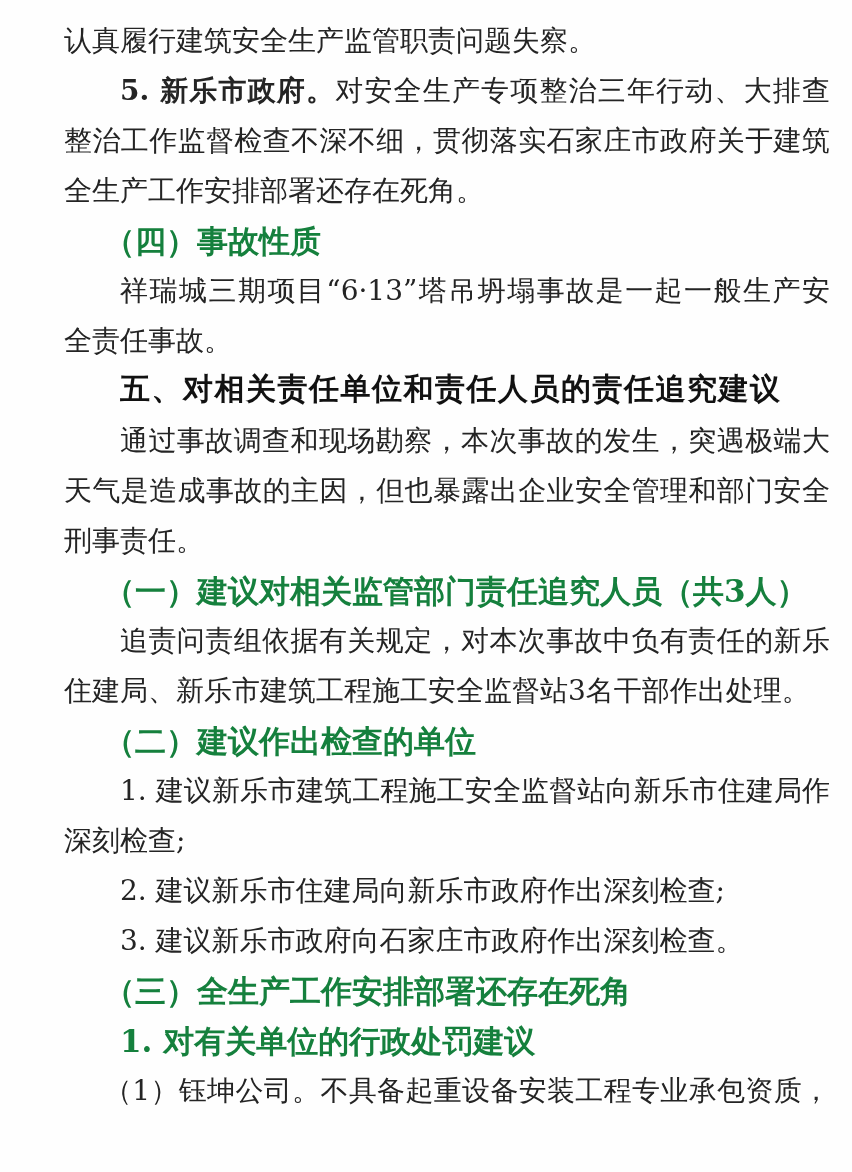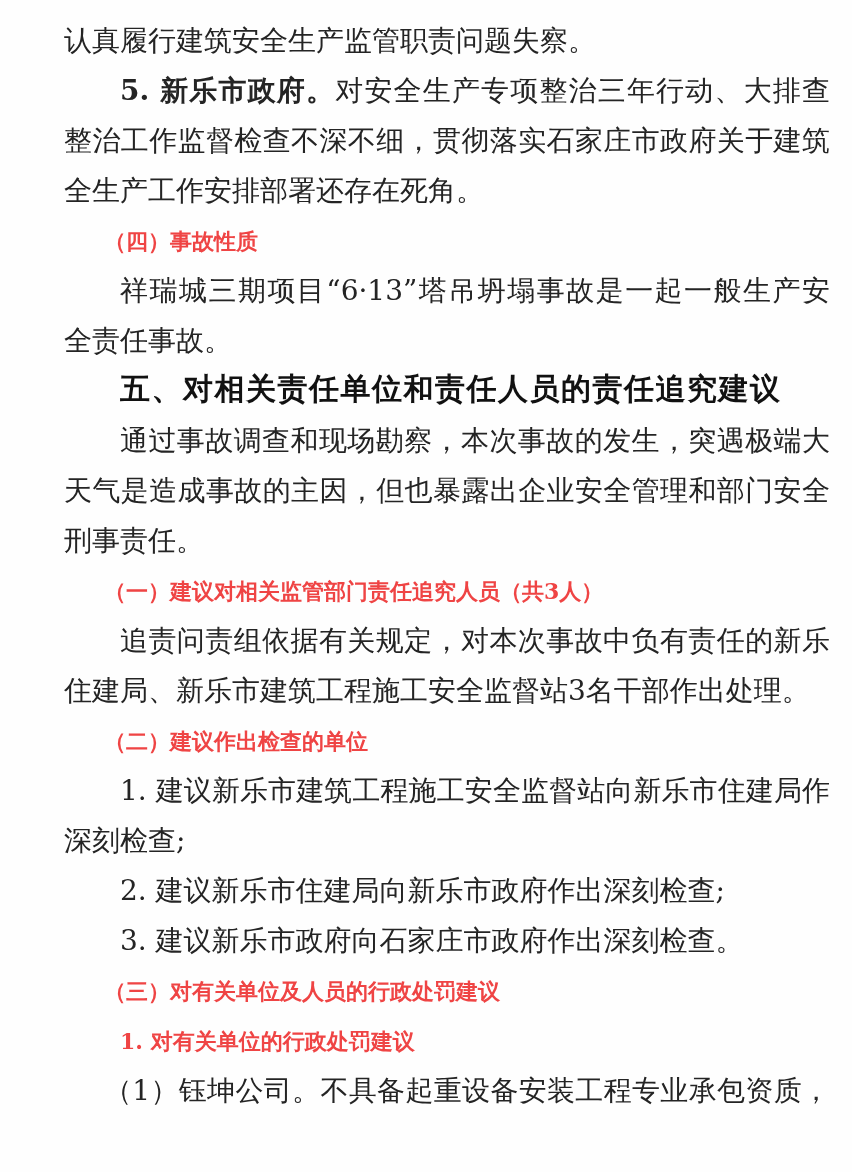--- a/index.html
+++ b/index.html
@@ -20,23 +20,23 @@
     line-height: 50px;
     color: #242424;
     overflow: hidden;
   }
   .body-line {
     font-family: "DejaVu Serif", "Liberation Serif", serif;
     font-size: 28px;
   }
   .hk {
     font-family: "DejaVu Serif", "Liberation Serif", serif;
-    font-size: 22px;
+    font-size: 31px;
     font-weight: bold;
-    color: #ef4444;
+    color: #15803d;
   }
   .hh {
     font-family: Liberation Mono, monospace;
     font-size: 30px;
     font-weight: bold;
     letter-spacing: 1.5px;
     color: #111111;
   }
   .jf { text-align: justify; text-align-last: justify; }
   .ind { text-indent: 56px; }
@@ -60,17 +60,17 @@
       <div class="line body-line jf"><span>天气是造成事故的主因，但也暴露出企业安全管理和部门安全监</span></div>
       <div class="line body-line"><span>刑事责任。</span></div>
       <div class="line hk indp"><span class="b">（一）建议对相关监管部门责任追究人员（共3人）</span></div>
       <div class="line body-line jf ind"><span>追责问责组依据有关规定，对本次事故中负有责任的新乐市</span></div>
       <div class="line body-line"><span>住建局、新乐市建筑工程施工安全监督站3名干部作出处理。</span></div>
       <div class="line hk indp"><span class="b">（二）建议作出检查的单位</span></div>
       <div class="line body-line jf ind"><span>1. 建议新乐市建筑工程施工安全监督站向新乐市住建局作出</span></div>
       <div class="line body-line"><span>深刻检查;</span></div>
       <div class="line body-line ind"><span>2. 建议新乐市住建局向新乐市政府作出深刻检查;</span></div>
       <div class="line body-line ind"><span>3. 建议新乐市政府向石家庄市政府作出深刻检查。</span></div>
-      <div class="line hk indp"><span class="b">（三）对有关单位及人员的行政处罚建议</span></div>
+      <div class="line hk indp"><span class="b">（三）全生产工作安排部署还存在死角</span></div>
       <div class="line hk ind"><span class="b">1. 对有关单位的行政处罚建议</span></div>
       <div class="line body-line jf indp"><span>（1）钰坤公司。不具备起重设备安装工程专业承包资质，</span></div>
     </div>
 </div>
 
 </body></html>

